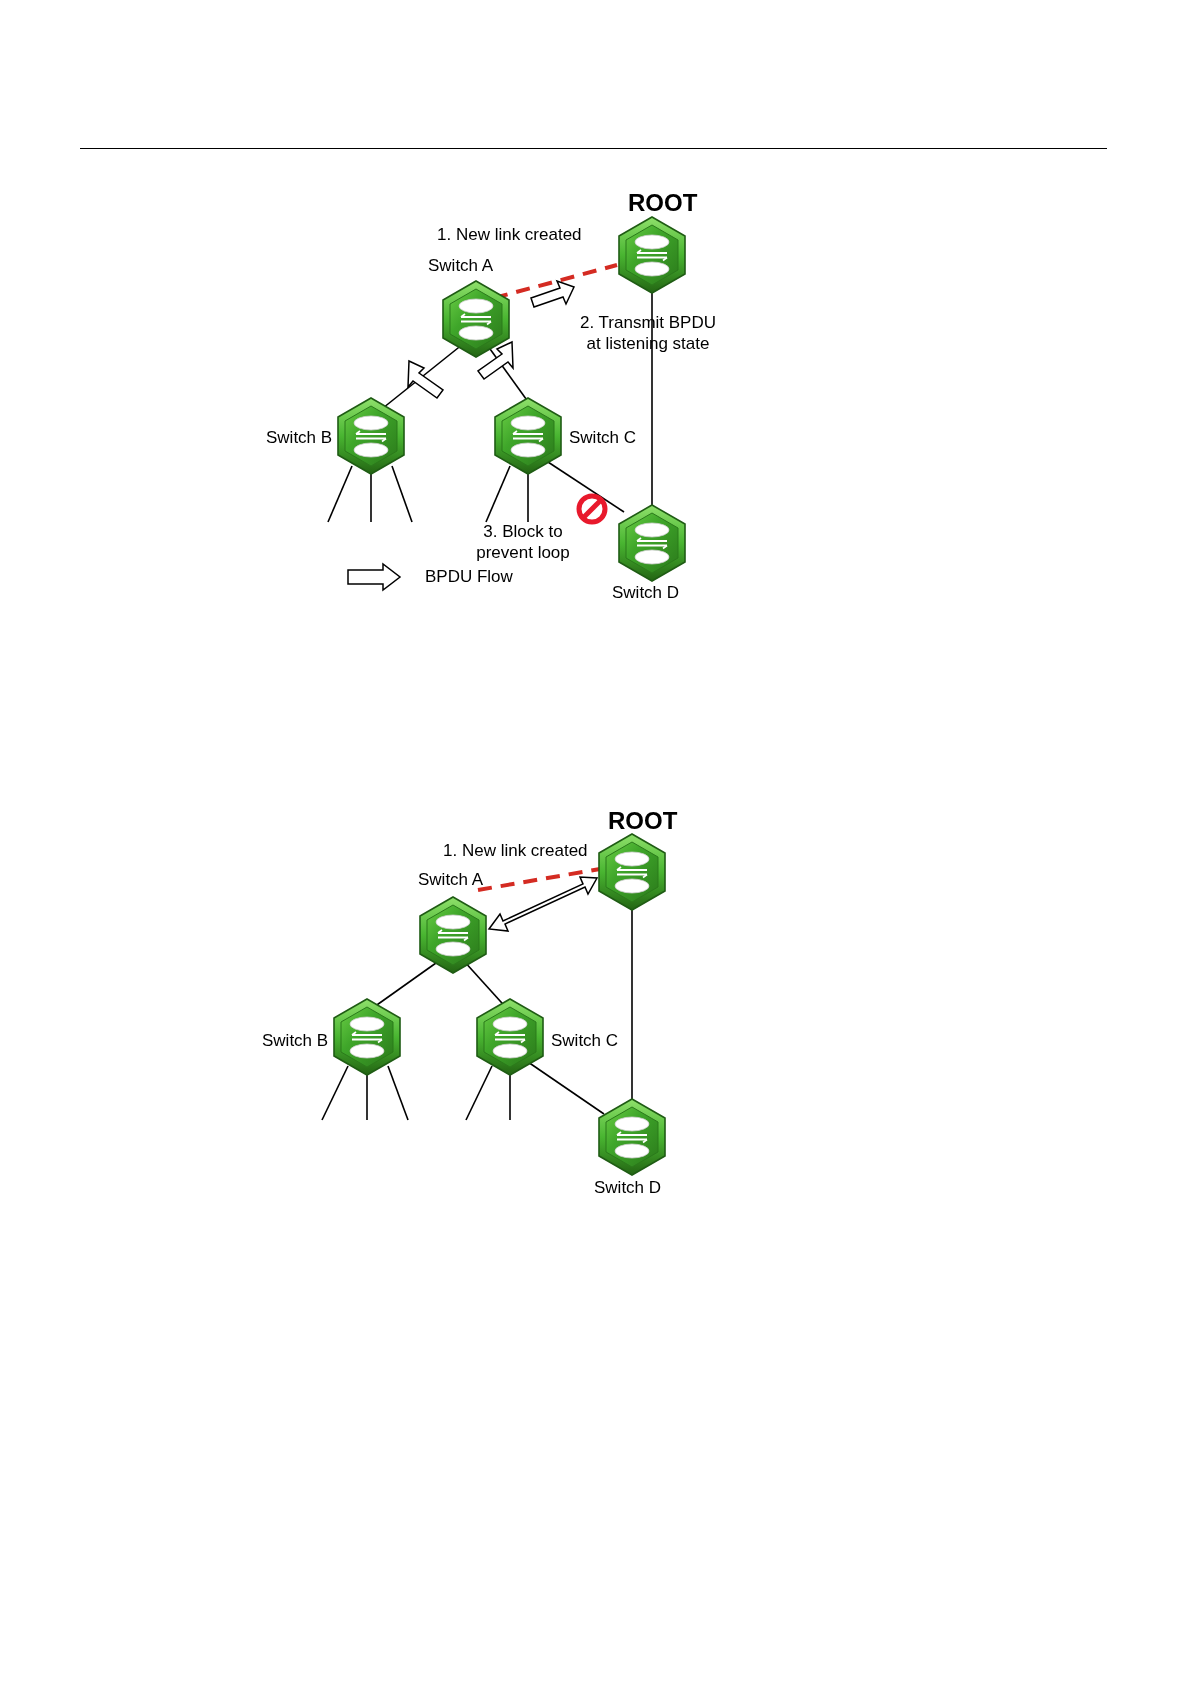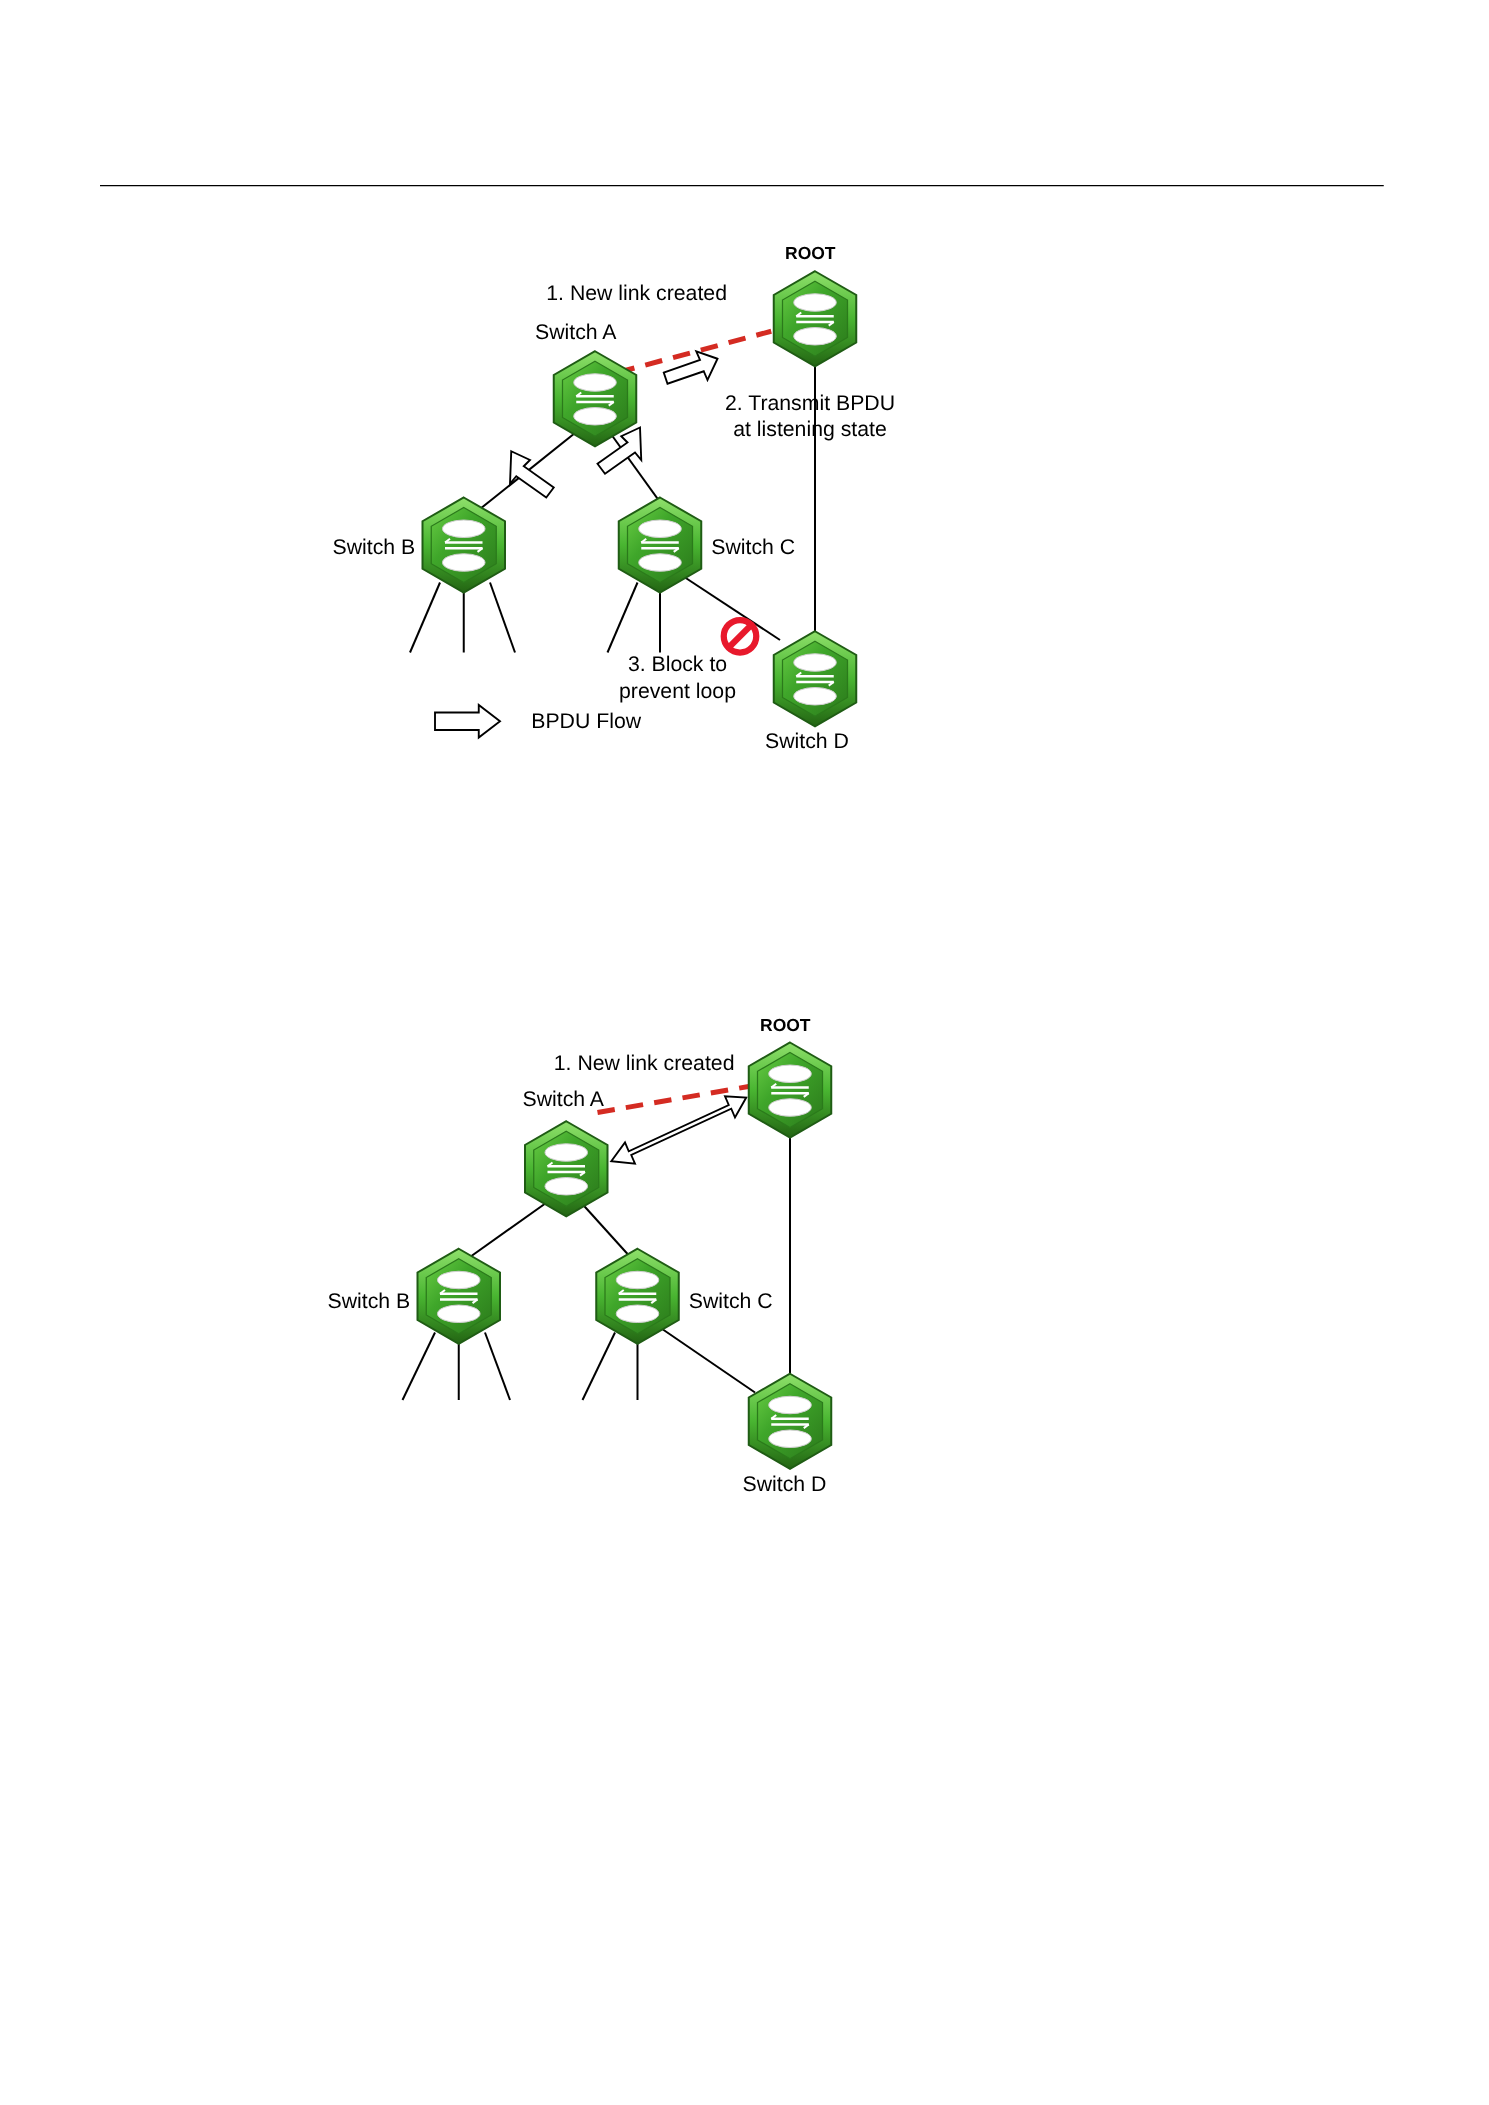--- a/index.html
+++ b/index.html
@@ -2,21 +2,21 @@
 <html><head>
 <meta charset="utf-8">
 <style>
   html,body{margin:0;padding:0;background:#ffffff;}
   body{width:1191px;height:1684px;position:relative;font-family:"Liberation Sans",sans-serif;color:#000;}
   .page{position:absolute;inset:0;}
   .hrule{position:absolute;left:80px;top:148px;width:1027px;height:0;border-top:1.5px solid #000;}
   .fig{position:absolute;}
   .fig svg{display:block;}
   .lbl{position:absolute;font-family:"Liberation Sans",sans-serif;font-size:17px;line-height:21px;color:#000;white-space:pre;}
-  .lbl.bold{font-weight:bold;font-size:14px;}
+  .lbl.bold{font-weight:bold;font-size:24px;}
   .lbl.ctr{text-align:center;}
 </style>
 </head>
 <body>
 
 <div class="page">
 
   <div class="hrule"></div>
 
   <div class="fig" style="left:0;top:0;width:1191px;height:660px;">
@@ -96,21 +96,21 @@
 
     <div class="lbl bold" style="left:628px;top:192px;">ROOT</div>
     <div class="lbl" style="left:428px;top:255px;">Switch A</div>
     <div class="lbl" style="left:266px;top:427px;">Switch B</div>
     <div class="lbl" style="left:569px;top:427px;">Switch C</div>
     <div class="lbl" style="left:612px;top:582px;">Switch D</div>
 
     <div class="lbl" style="left:437px;top:224px;">1. New link created</div>
     <div class="lbl ctr" style="left:562px;top:312px;width:152px;margin-left:10px;">2. Transmit BPDU
 at listening state</div>
-    <div class="lbl ctr" style="left:488px;top:521px;width:108px;">3. Block to
+    <div class="lbl ctr" style="left:469px;top:521px;width:108px;">3. Block to
 prevent loop</div>
     <div class="lbl" style="left:425px;top:566px;">BPDU Flow</div>
   </div>
 
   <div class="fig" style="left:0;top:790px;width:1191px;height:430px;">
     <svg width="1191" height="430" viewBox="0 0 1191 430" xmlns="http://www.w3.org/2000/svg">
       <g stroke="#000" stroke-width="1.6" fill="none">
         <line x1="443" y1="168" x2="367" y2="222"></line>
         <line x1="463" y1="170" x2="510" y2="222"></line>
         <line x1="632" y1="118" x2="632" y2="320"></line>

